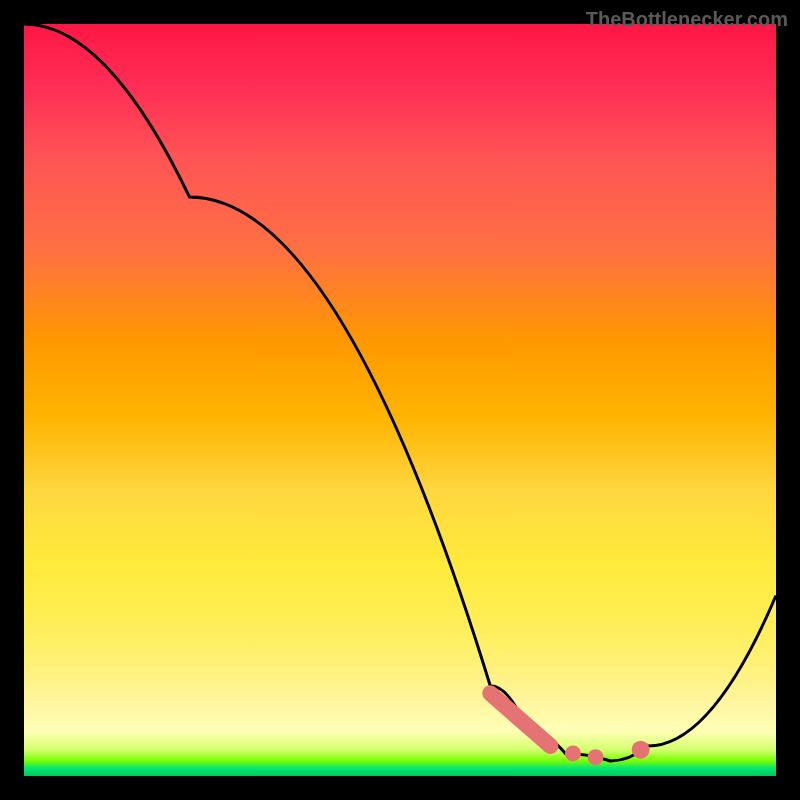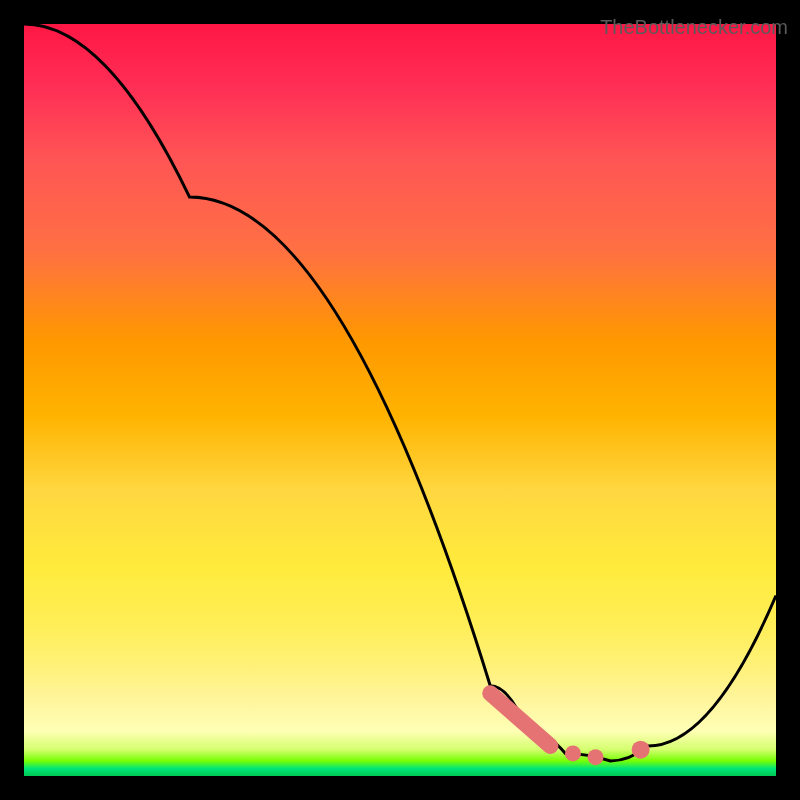--- a/index.html
+++ b/index.html
@@ -6,25 +6,25 @@
     margin: 0;
     padding: 0;
     width: 800px;
     height: 800px;
     background: #000;
     position: relative;
     font-family: Arial, sans-serif;
   }
   .attribution {
     position: absolute;
-    top: 16px;
+    top: 8px;
     right: 12px;
     color: #5a5a5a;
     font-size: 20px;
-    font-weight: normal;
+    font-weight: bold;
     z-index: 10;
     margin-left: 42px;
   }
   .plot-area {
     position: absolute;
     left: 24px;
     top: 24px;
     width: 752px;
     height: 752px;
     overflow: hidden;

